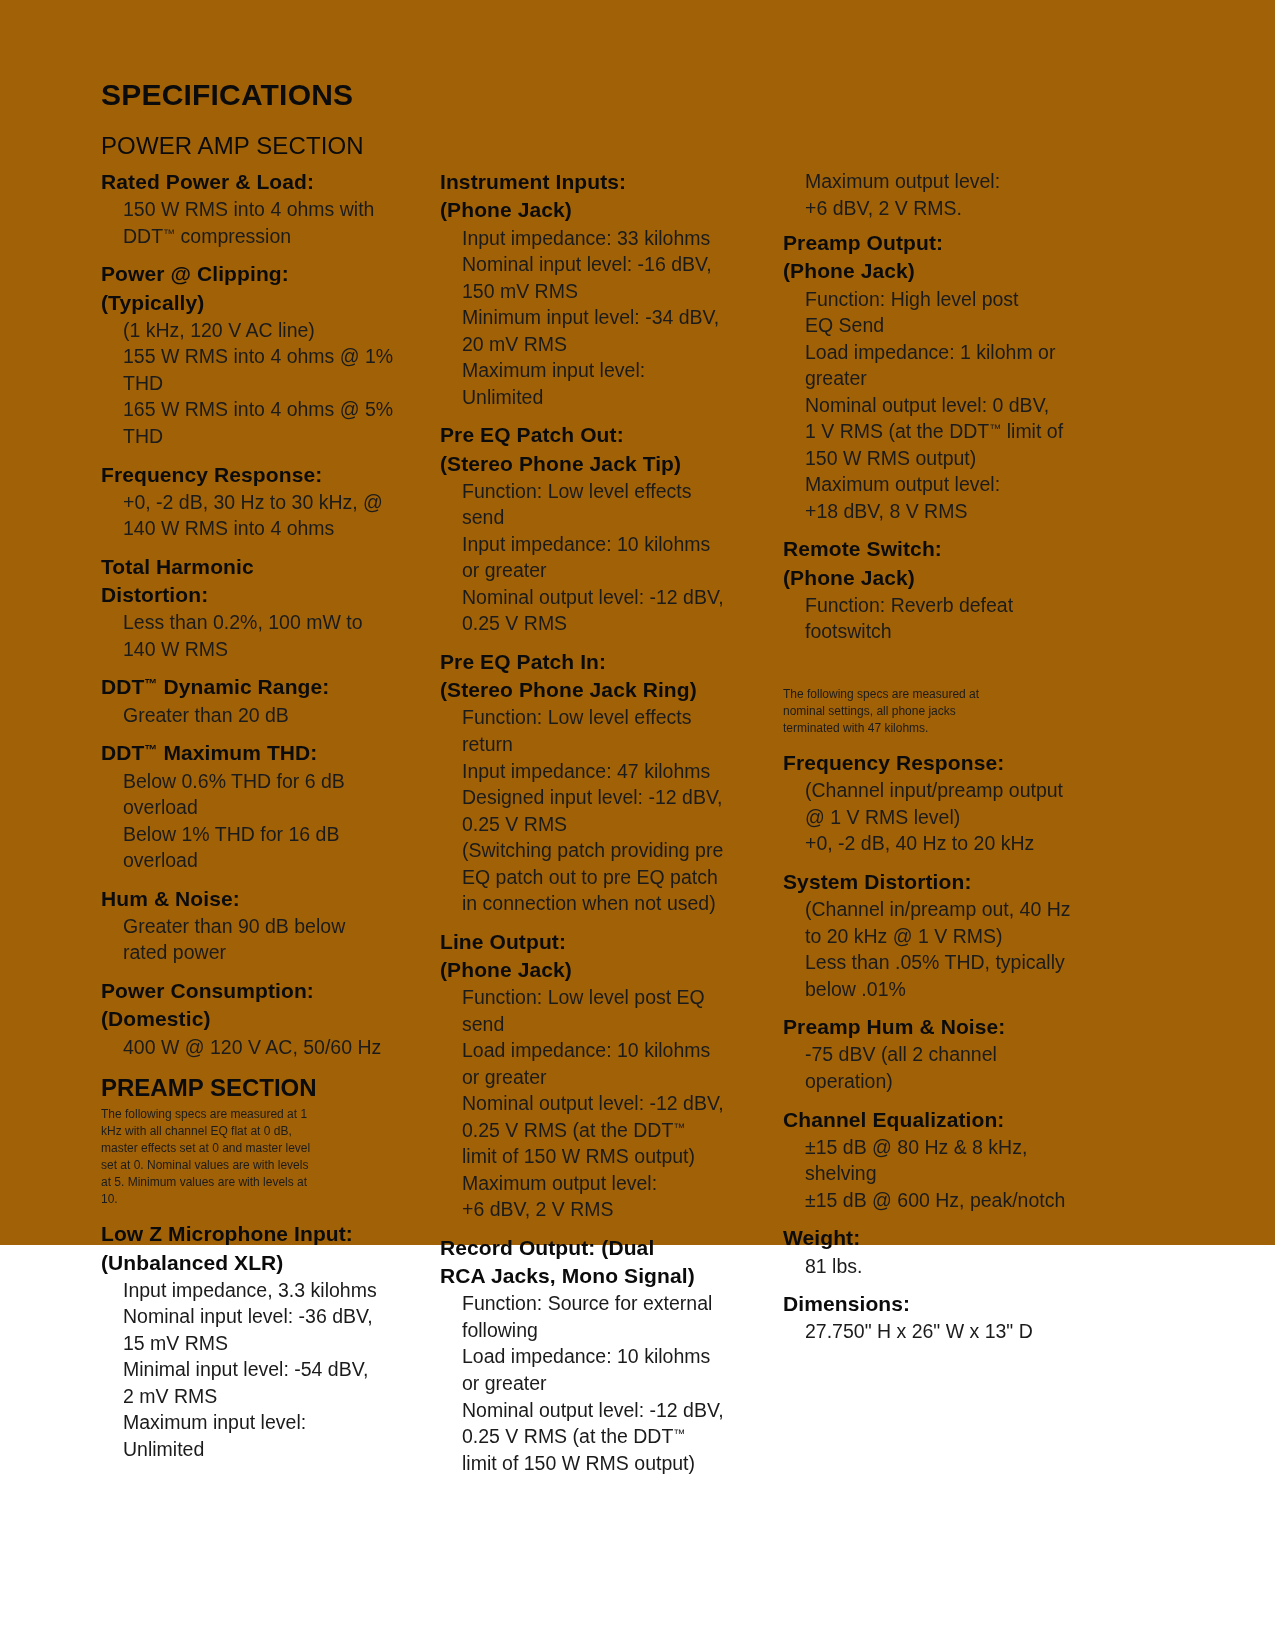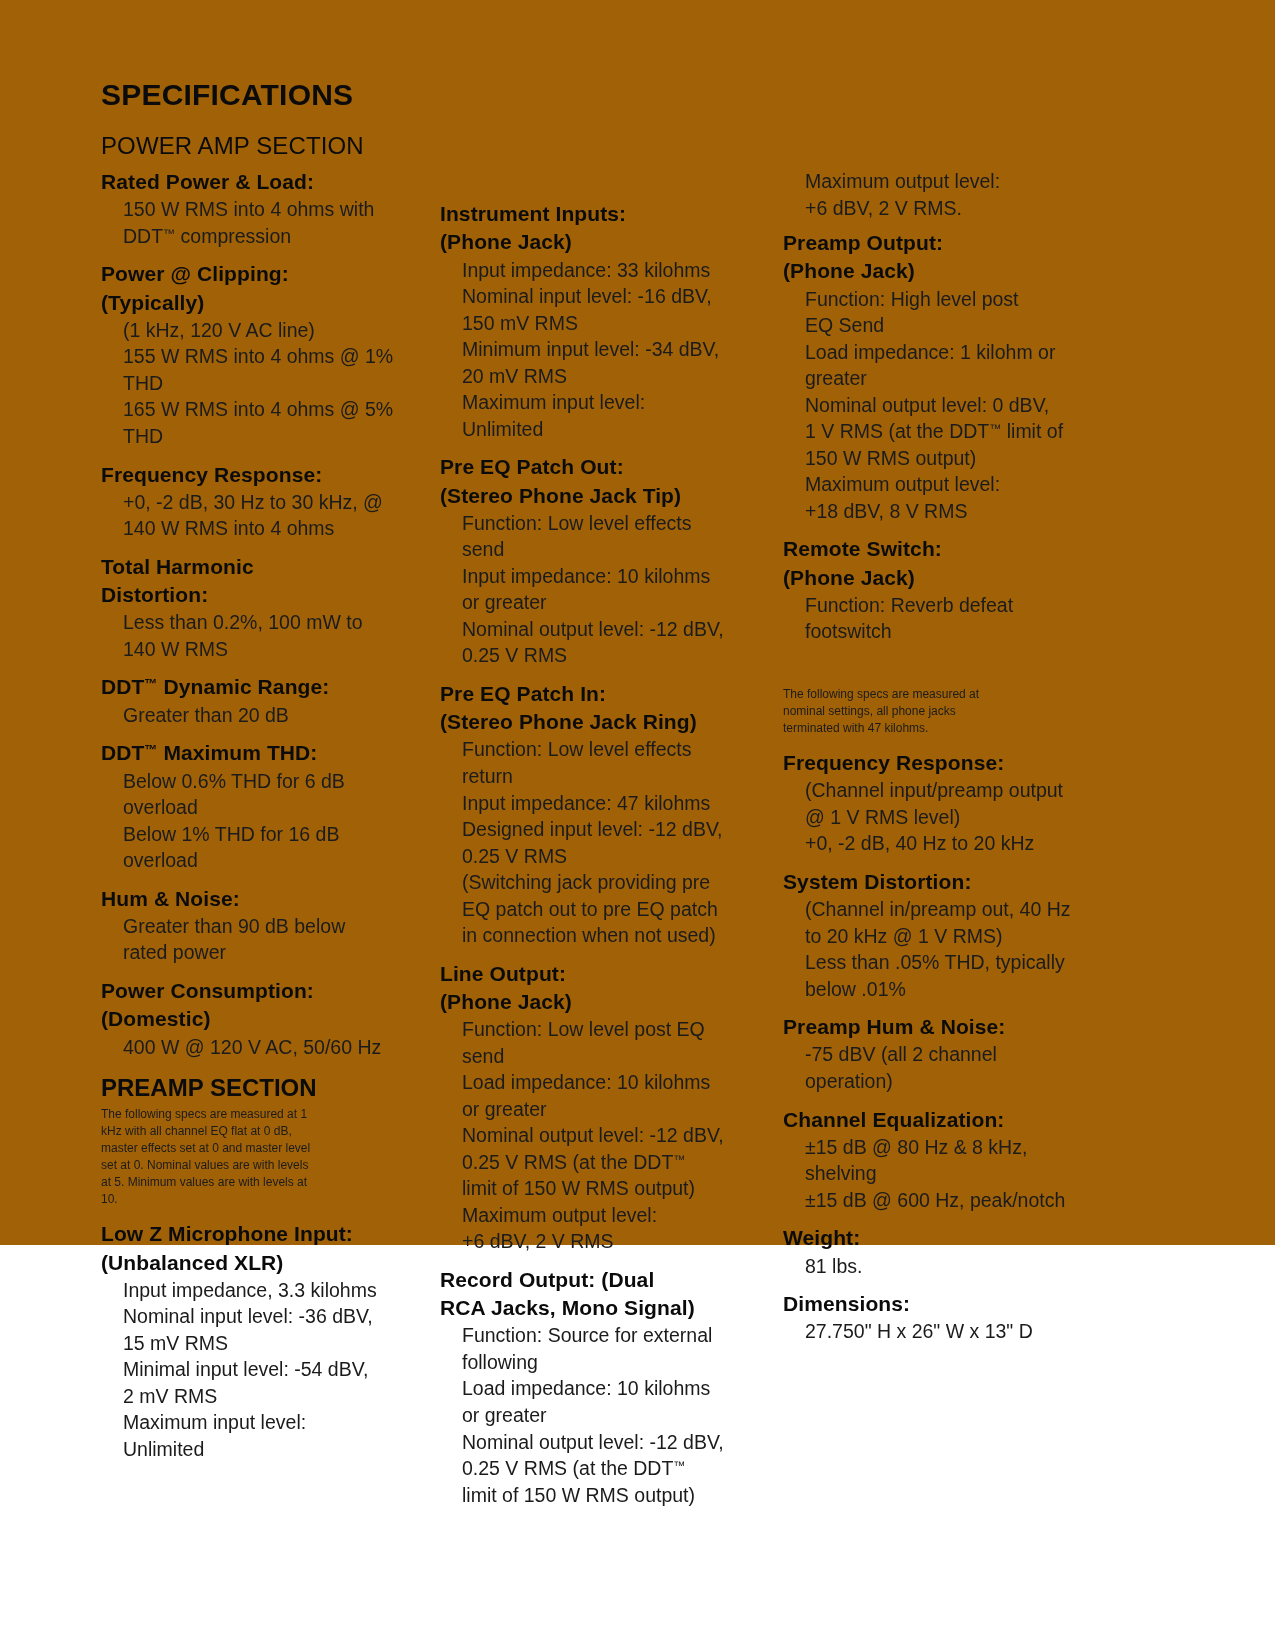--- a/index.html
+++ b/index.html
@@ -42,21 +42,21 @@
     color: #0b0b0b;
   }
   #power-amp-section-title { left: 101px; top: 132px; }
 
   
   .col {
     position: absolute;
     top: 168px;
   }
   #col-1 { left: 101px; width: 330px; }
-  #col-2 { left: 440px; width: 336px; margin-top: 32px; }
+  #col-2 { left: 440px; width: 336px; }
   #col-3 { left: 783px; width: 330px; }
 
   .spec-group { margin-bottom: 11px; }
 
   .spec-heading {
     font-size: 21px;
     font-weight: bold;
     line-height: 1.30;
     color: #0b0b0b;
     margin: 0 0 1px 0;
@@ -214,21 +214,21 @@
       </div>
       <div class="spec-group">
         <div class="spec-heading">Pre EQ Patch In:</div>
         <div class="spec-heading">(Stereo Phone Jack Ring)</div>
         <ul class="spec-lines">
           <li>Function: Low level effects</li>
           <li>return</li>
           <li>Input impedance: 47 kilohms</li>
           <li>Designed input level: -12 dBV,</li>
           <li>0.25 V RMS</li>
-          <li>(Switching jack providing pre</li>
+          <li>(Switching patch providing pre</li>
           <li>EQ patch out to pre EQ patch</li>
           <li>in connection when not used)</li>
         </ul>
       </div>
       <div class="spec-group">
         <div class="spec-heading">Line Output:</div>
         <div class="spec-heading">(Phone Jack)</div>
         <ul class="spec-lines">
           <li>Function: Low level post EQ</li>
           <li>send</li>

